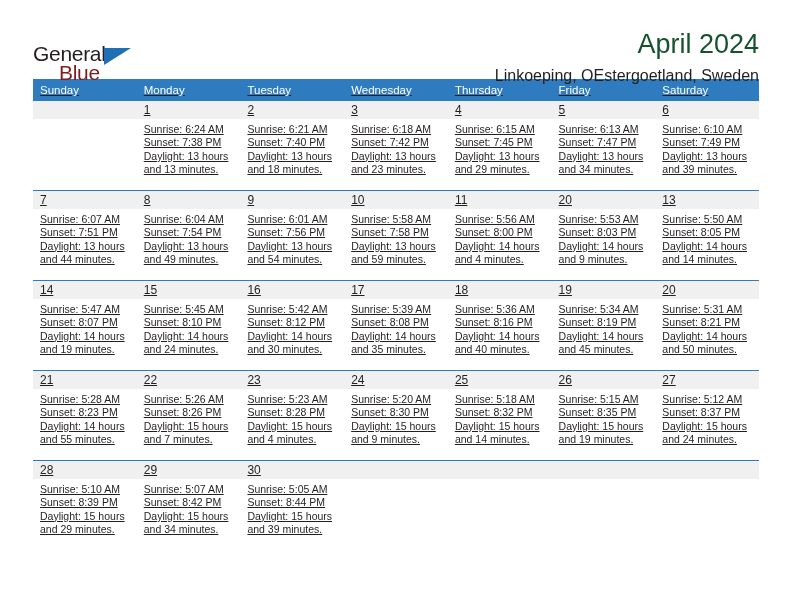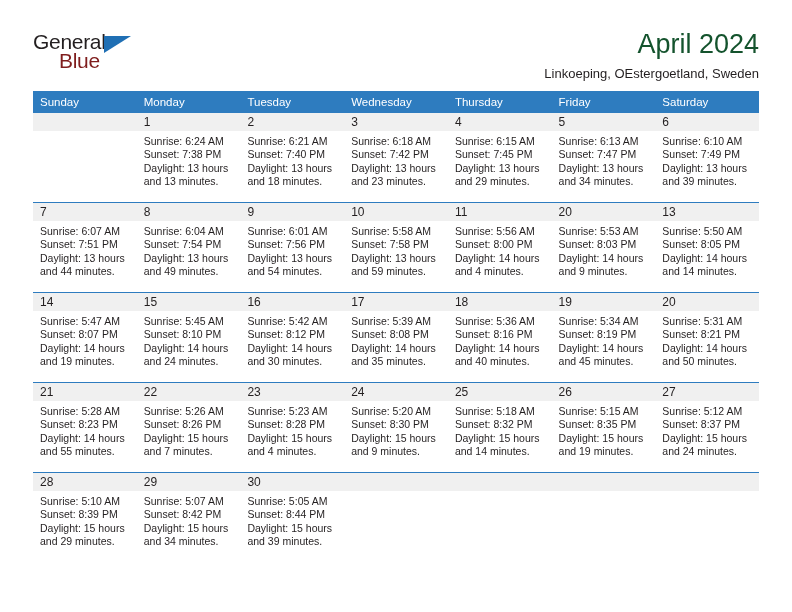--- a/index.html
+++ b/index.html
@@ -31,20 +31,21 @@
     padding-top: 30px;
     height: 70px;
     box-sizing: border-box;
   }
 
   .logo {
     position: relative;
     width: 110px;
     height: 46px;
     flex: 0 0 auto;
+    margin-top: 12px;
   }
   .logo-general {
     position: absolute;
     left: 0;
     top: 0;
     font-size: 21px;
     letter-spacing: -0.3px;
     color: #231f20;
     font-family: "Liberation Sans", sans-serif;
   }
@@ -71,30 +72,31 @@
     text-align: right;
     flex: 1 1 auto;
   }
   .cal-title {
     font-size: 27px;
     color: #14532d;
     line-height: 1.05;
     font-weight: normal;
   }
   .cal-subtitle {
-    font-size: 13px;
+    font-size: 16px;
     color: #231f20;
     margin-top: 9px;
     line-height: 1.1;
   }
 
   
   .calendar {
-    margin-top: 21px;
+    margin-top: 9px;
     width: 726px;
+    text-decoration: underline;
   }
 
   .weekday-row {
     display: flex;
     background: #2e7cbf;
   }
   .weekday-cell {
     flex: 1 1 0;
     box-sizing: border-box;
     padding: 5px 7px 5px 7px;

